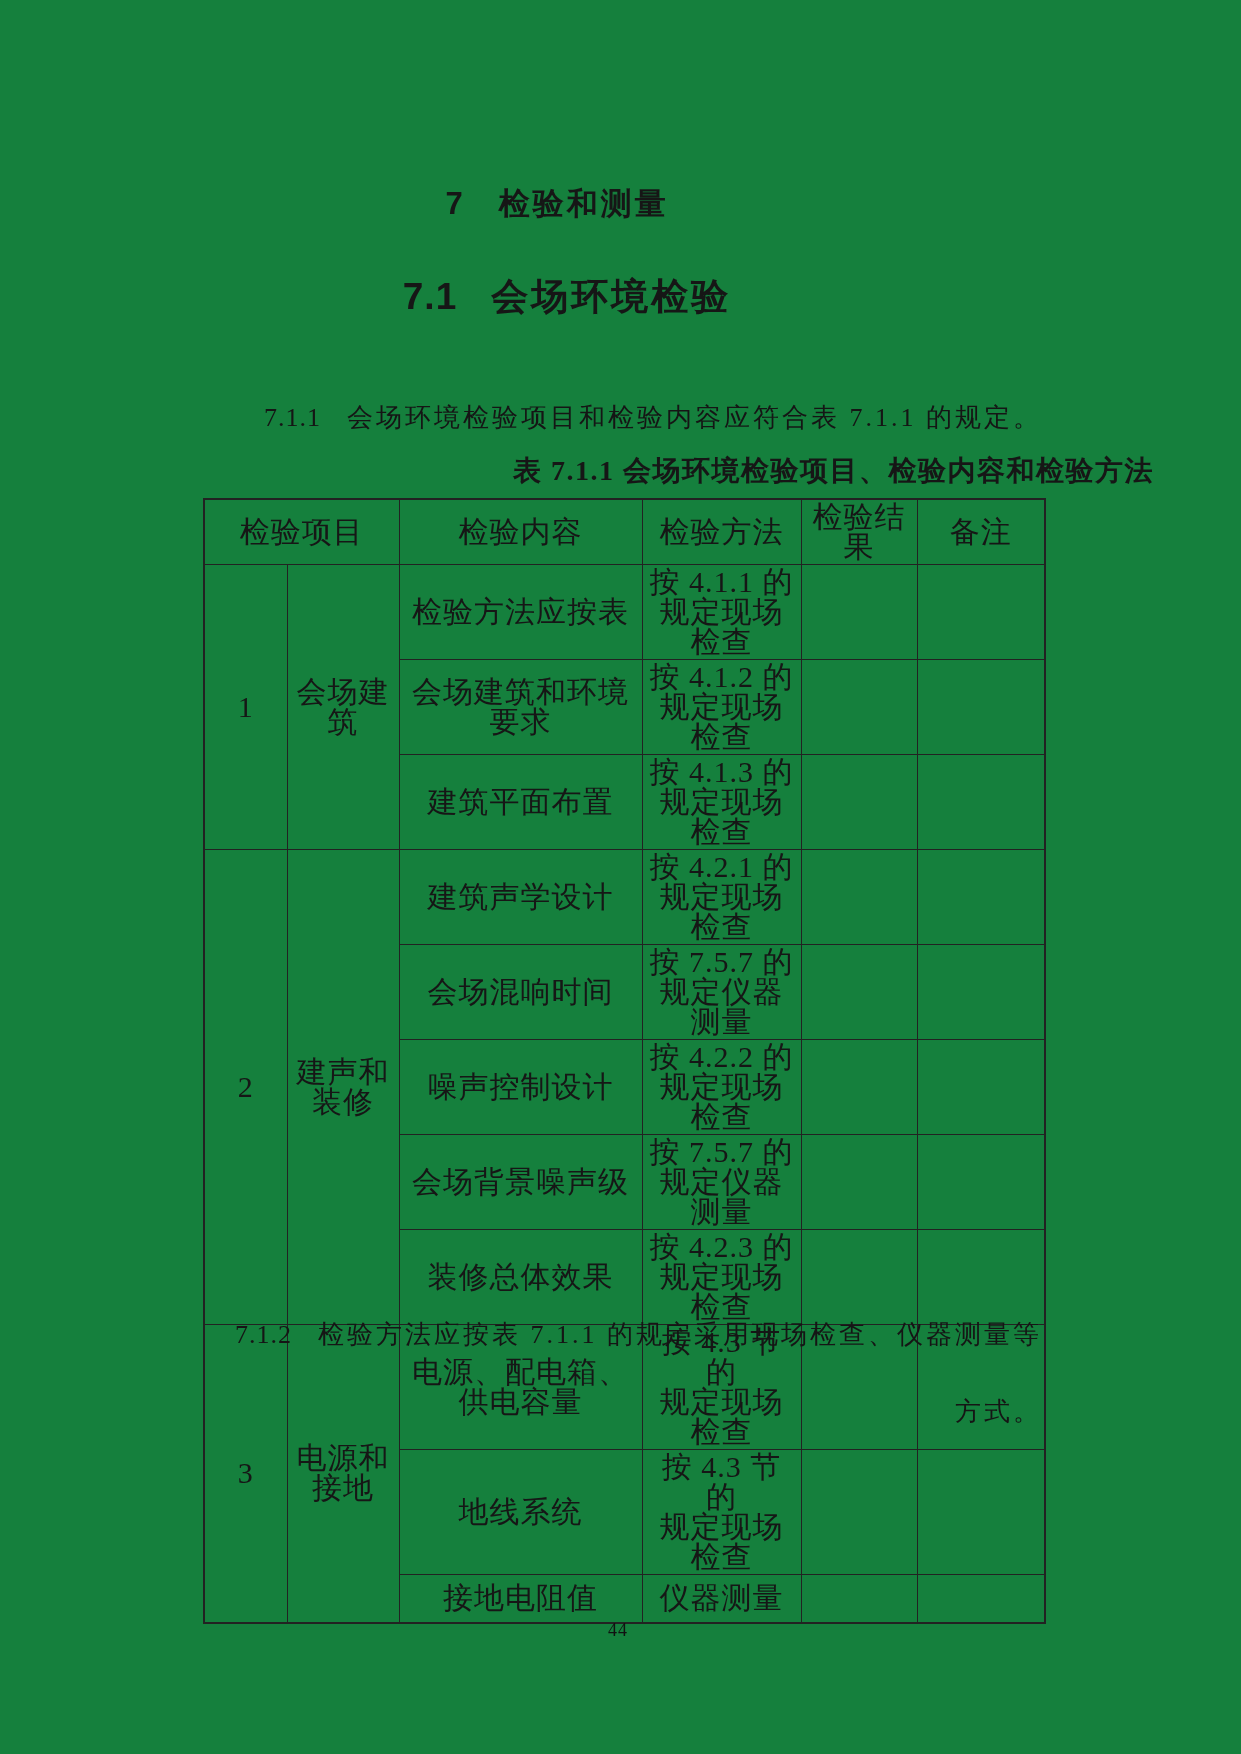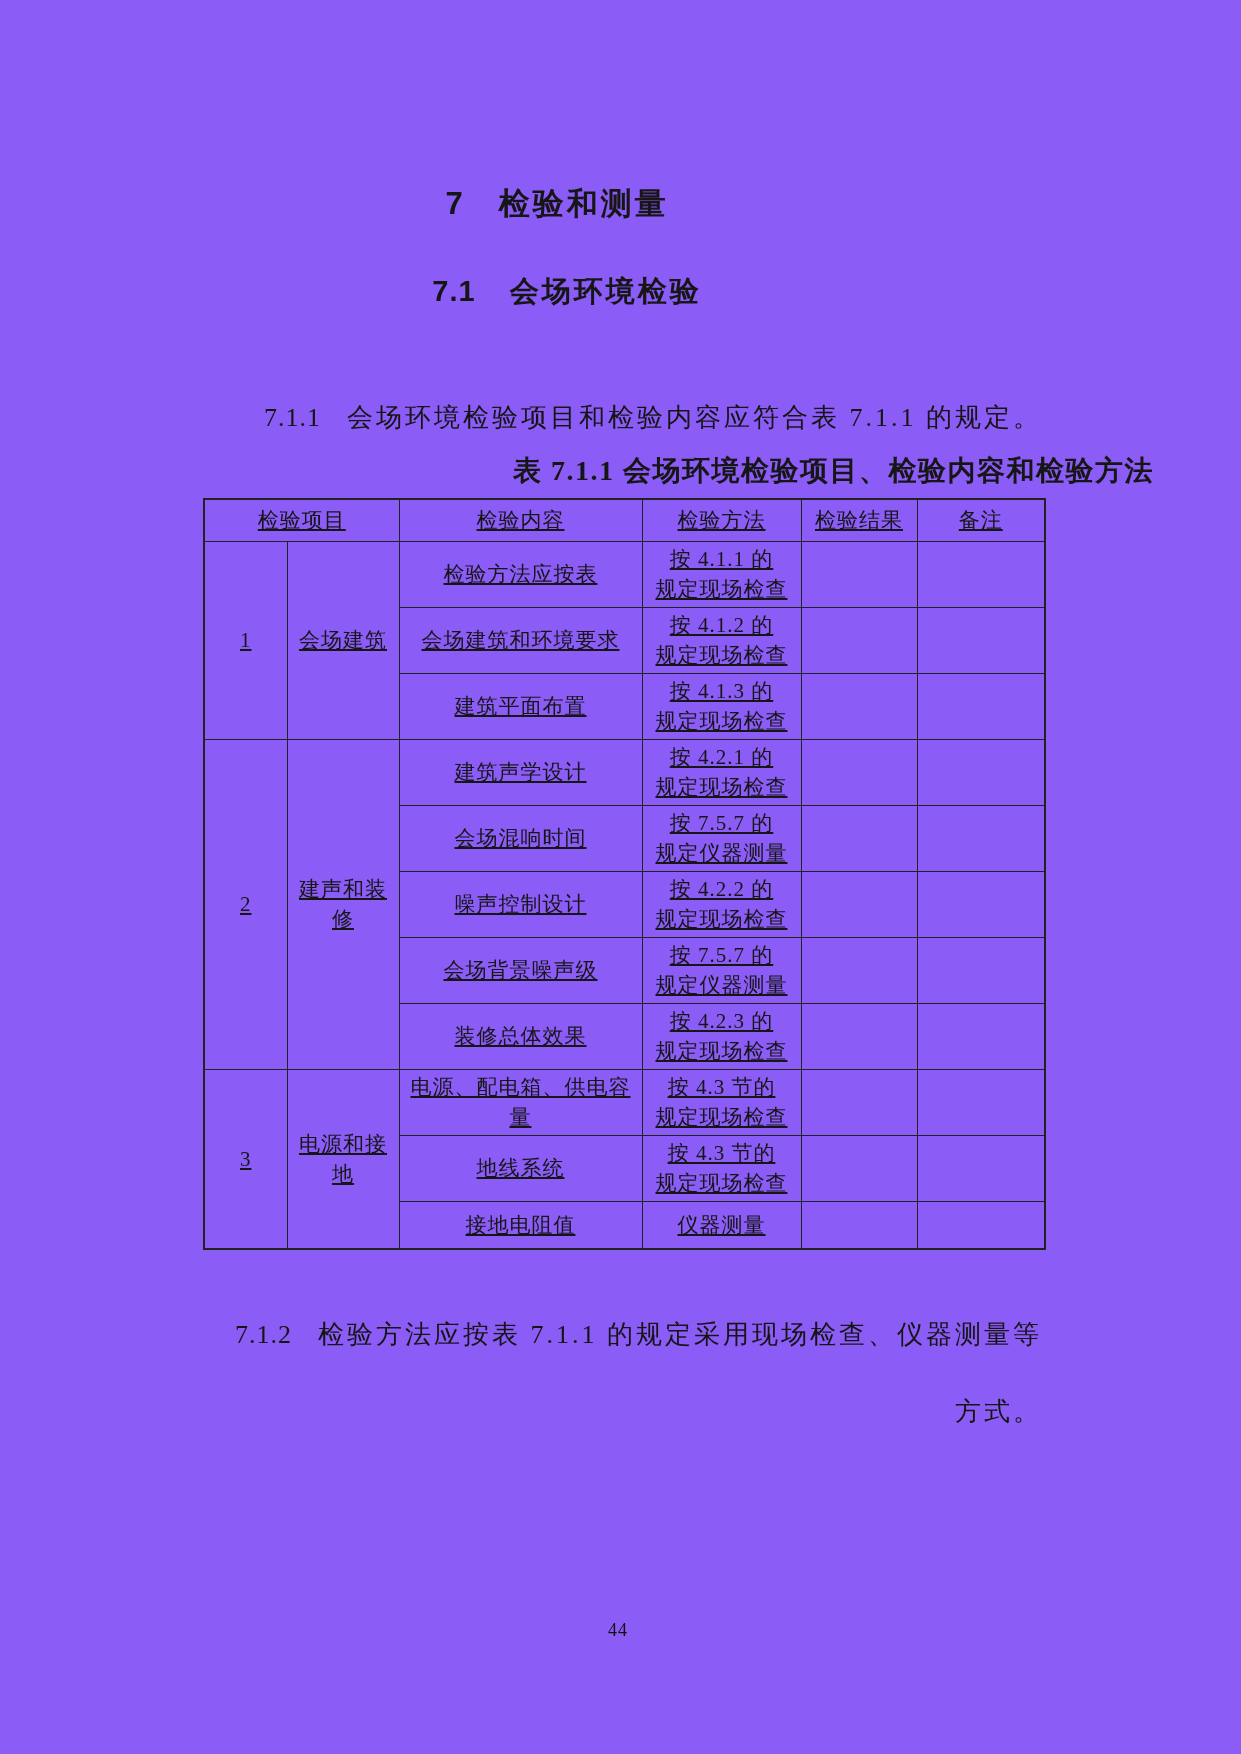--- a/index.html
+++ b/index.html
@@ -3,35 +3,35 @@
 <meta charset="utf-8">
 <style>
   * { margin: 0; padding: 0; box-sizing: border-box; }
   html, body { background: #ffffff; }
   body {
     width: 1241px; height: 1754px;
     position: relative;
     font-family: "Liberation Serif", "DejaVu Serif", serif;
     color: #1b1b1b;
   }
-  .page { position: absolute; inset: 0; background: #8b5cf6; padding-left: 14px; }
+  .page { position: absolute; inset: 0; background: #15803d; padding-left: 14px; }
 
   
   .doc-title {
     position: absolute; top: 183px; left: 0; width: 1114px;
     text-align: center;
     font-family: "Liberation Sans", "DejaVu Sans", sans-serif;
     font-weight: bold; font-size: 31px; letter-spacing: 3px; color: #161616;
   }
   .doc-title .hnum { margin-right: 36px; letter-spacing: 0; }
   .doc-section {
     position: absolute; top: 272px; left: 0; width: 1134px;
     text-align: center;
     font-family: "Liberation Sans", "DejaVu Sans", sans-serif;
-    font-weight: bold; font-size: 29px; letter-spacing: 3px; color: #161616;
+    font-weight: bold; font-size: 37px; letter-spacing: 3px; color: #161616;
   }
   .doc-section .hnum { margin-right: 34px; letter-spacing: 1px; }
 
   
   .clause {
     position: absolute; left: 140px; width: 902px;
     font-size: 26px; letter-spacing: 3px; line-height: 40px;
     color: #151515;
     text-align: right;
   }
@@ -47,21 +47,21 @@
     text-align: right;
     font-family: Liberation Serif, serif;
     font-weight: bold; font-size: 28px; letter-spacing: 1.5px; color: #161616;
   }
 
   
   table.spec {
     position: absolute; top: 498px; left: 203px;
     width: 841px; table-layout: fixed;
     border-collapse: collapse;
-    font-size: 21px; color: #161616; text-decoration: underline;
+    font-size: 30px; color: #161616;
   }
   table.spec td, table.spec th {
     border: 1px solid #222;
     text-align: center; vertical-align: middle;
     font-weight: normal;
     line-height: 30px; letter-spacing: 1px;
     padding: 2px 6px;
     overflow: hidden;
   }
   table.spec { border: 2px solid #222; }

